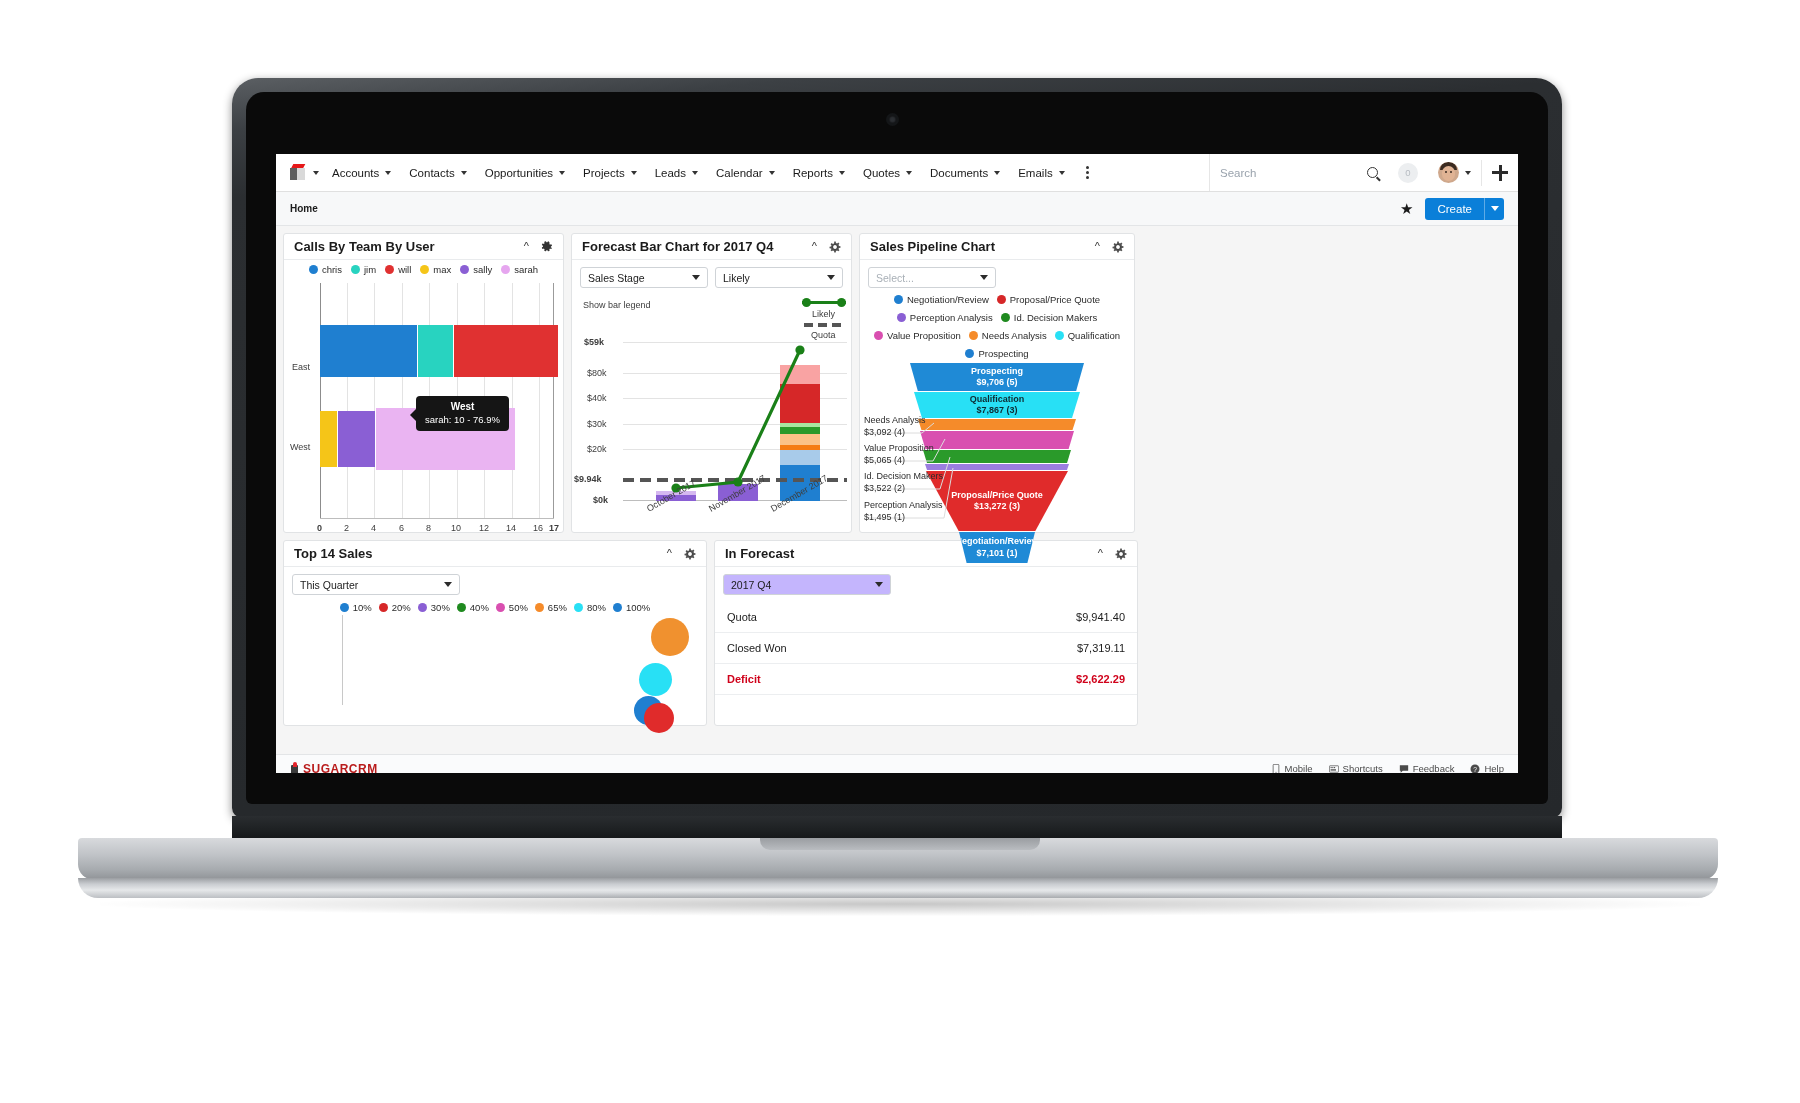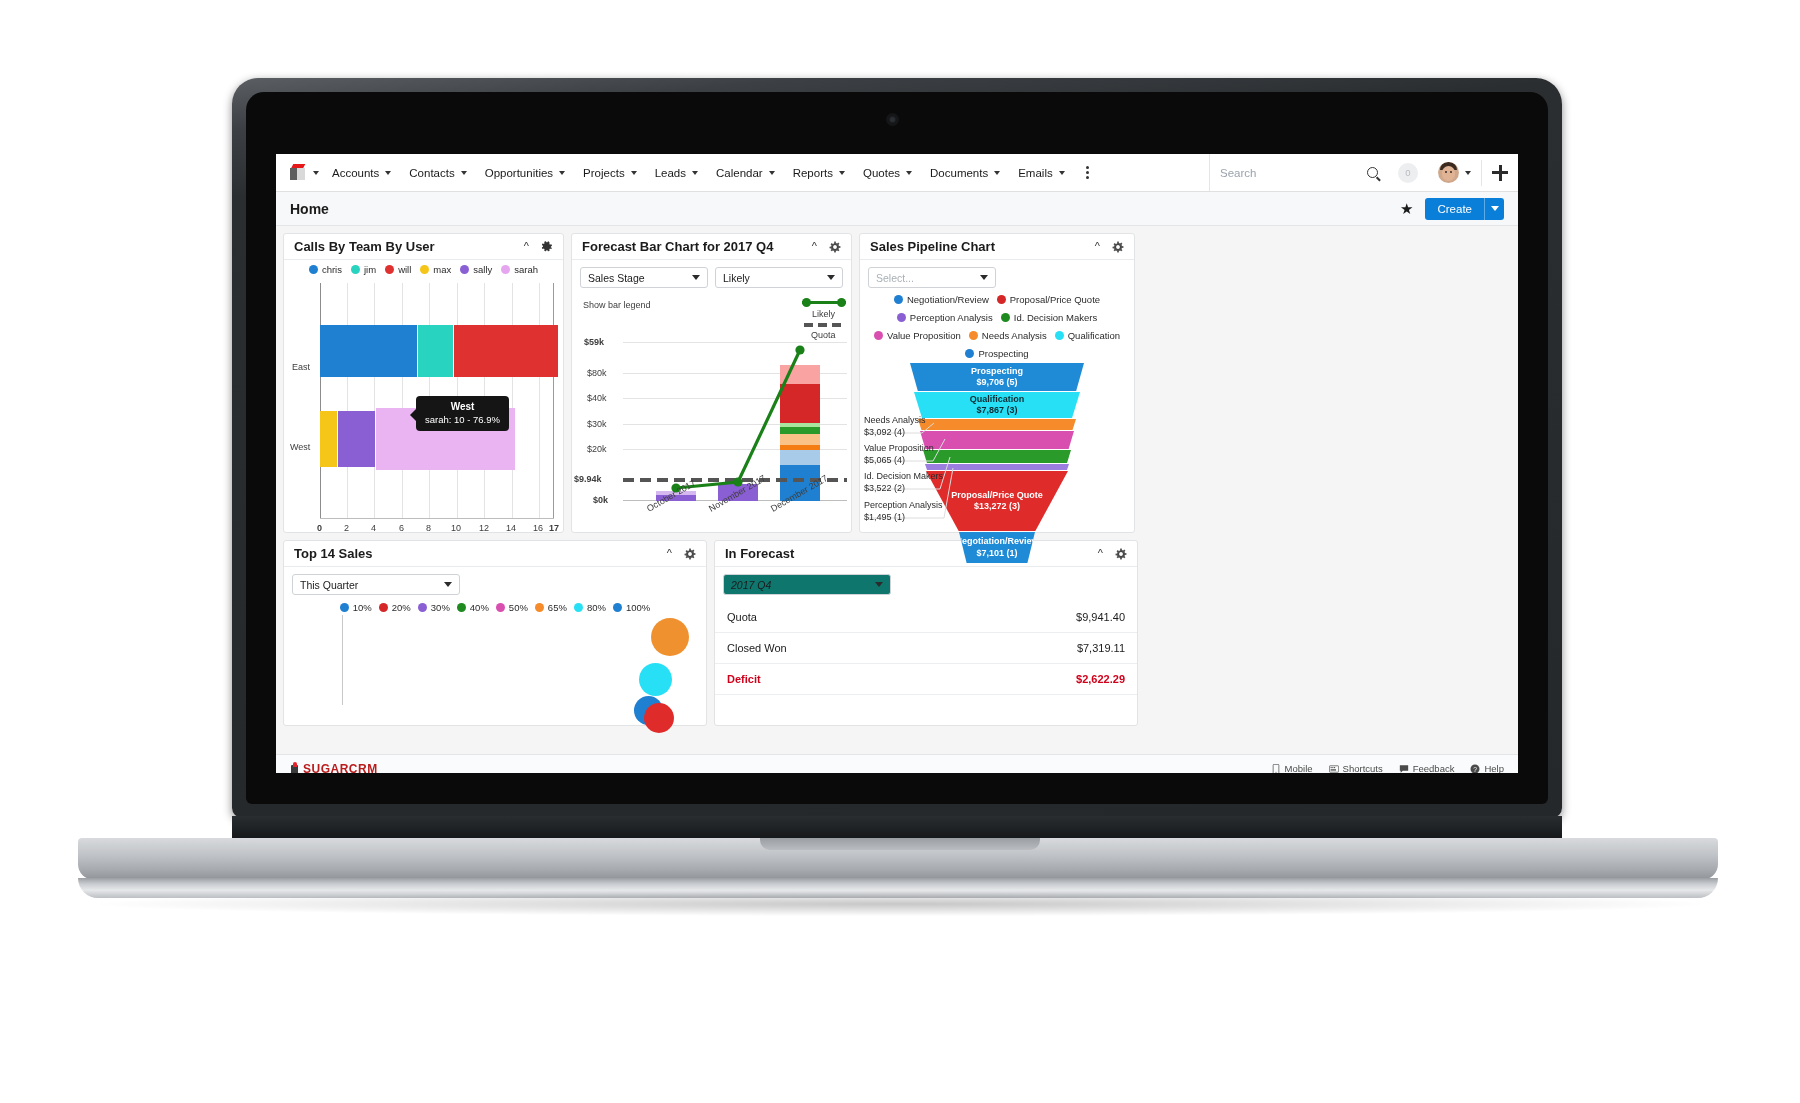--- a/index.html
+++ b/index.html
@@ -83,21 +83,21 @@
   .avatar .eyeL,.avatar .eyeR{position:absolute;top:9px;width:2px;height:2px;background:#3a2a20;border-radius:50%;}
   .avatar .eyeL{left:7px;} .avatar .eyeR{left:12px;}
   .plus { width:16px;height:16px;position:relative; }
   .plus::before,.plus::after{content:"";position:absolute;background:#2b2b2b;}
   .plus::before{left:6.5px;top:0;width:3px;height:16px;}
   .plus::after{left:0;top:6.5px;width:16px;height:3px;}
   .navdivider{width:1px;height:26px;background:#e6e6e6;}
 
   .subheader { height:34px; background:#f7f8f9; border-bottom:1px solid #e3e5e7;
                display:flex; align-items:center; padding:0 14px; }
-  .page-title { font-size:14px; font-weight:bold; color:#1b1b1b; }
+  .page-title { font-size:10px; font-weight:bold; color:#1b1b1b; }
   .subheader-right { margin-left:auto; display:flex; align-items:center; gap:12px; }
   .star { color:#1b1b1b; font-size:15px; cursor:pointer; line-height:1; }
   .createbtn { display:flex; height:22px; border-radius:3px; overflow:hidden; cursor:pointer; }
   .createbtn .lbl { background:#0a7fd9; color:#fff; font-size:11.5px; padding:0 12px;
                     display:flex;align-items:center; }
   .createbtn .drop { background:#0a7fd9; border-left:1px solid rgba(255,255,255,.35);
                      width:20px; display:flex;align-items:center;justify-content:center; }
   .createbtn .drop .c { width:0;height:0;border-left:4px solid transparent;border-right:4px solid transparent;border-top:5px solid #fff;}
 
   
@@ -110,21 +110,21 @@
   .p-title { font-size:13px; font-weight:bold; color:#1b1b1b; }
   .p-tools { margin-left:auto; display:flex; align-items:center; gap:12px; }
   .chev { color:#333; font-size:11px; cursor:pointer; line-height:1;}
   .gear { width:12px;height:12px;cursor:pointer; }
 
   .p-controls { padding:7px 8px 4px 8px; display:flex; gap:7px; }
   .sel { height:21px; border:1px solid #cfd3d7; border-radius:3px; background:#fff;
          display:flex; align-items:center; padding:0 7px; font-size:10.5px; color:#1b1b1b; cursor:pointer;}
   .sel .c { margin-left:auto; width:0;height:0;border-left:4px solid transparent;border-right:4px solid transparent;border-top:5px solid #2b2b2b;}
   .sel.ph { color:#a9b0b7; }
-  .sel.grey { background:#0f766e;font-style:italic; }
+  .sel.grey { background:#c4b5fd; }
 
   .legend { display:flex; justify-content:center; flex-wrap:wrap; gap:9px; padding:4px 6px 2px; }
   .lg { display:flex; align-items:center; gap:4px; font-size:9.5px; color:#2b2b2b; white-space:nowrap;}
   .dot { width:9px;height:9px;border-radius:50%; flex:none;}
 
   .plot { flex:1; position:relative; }
 
   .axis-lbl { position:absolute; font-size:9px; color:#3d3d3d; }
   .gridline { position:absolute; background:#e3e3e3; }
 

